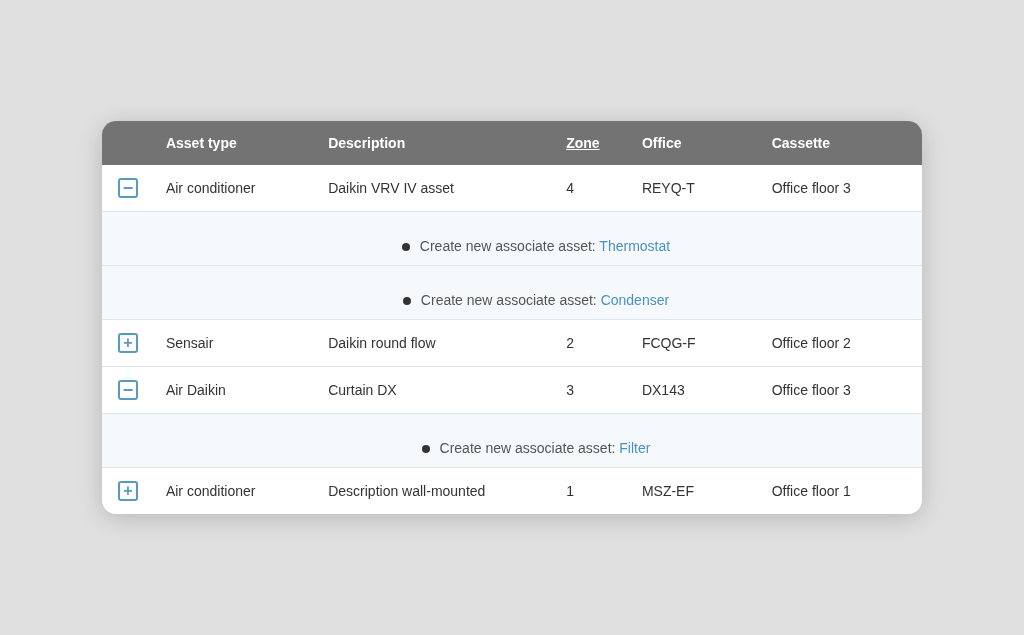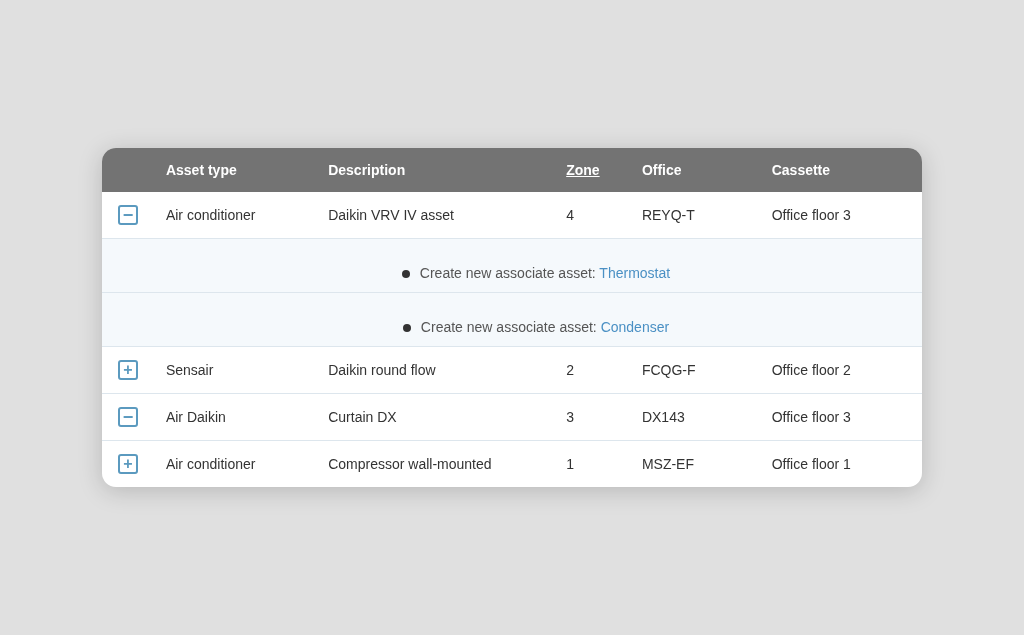--- a/index.html
+++ b/index.html
@@ -162,23 +162,26 @@
           <td>Office floor 2</td>
         </tr>
         <tr>
           <td><span class="minus-btn">−</span></td>
           <td>Air Daikin</td>
           <td>Curtain DX</td>
           <td>3</td>
           <td>DX143</td>
           <td>Office floor 3</td>
         </tr>
+        <tr class="sub-row">
+          <td colspan="6"><span class="bullet"></span><span>Create new associate asset: </span><span class="link">Filter</span></td>
+        </tr>
         <tr>
           <td><span class="expand-btn">+</span></td>
           <td>Air conditioner</td>
-          <td>Compressor wall-mounted</td>
+          <td>Description wall-mounted</td>
           <td>1</td>
           <td>MSZ-EF</td>
           <td>Office floor 1</td>
         </tr>
       </tbody>
   </table>
 </div>
 
 </body></html>

